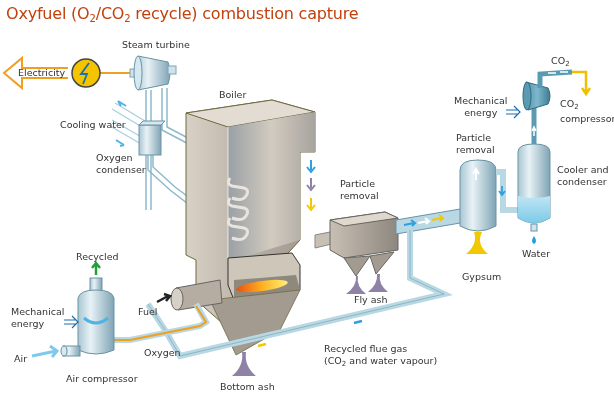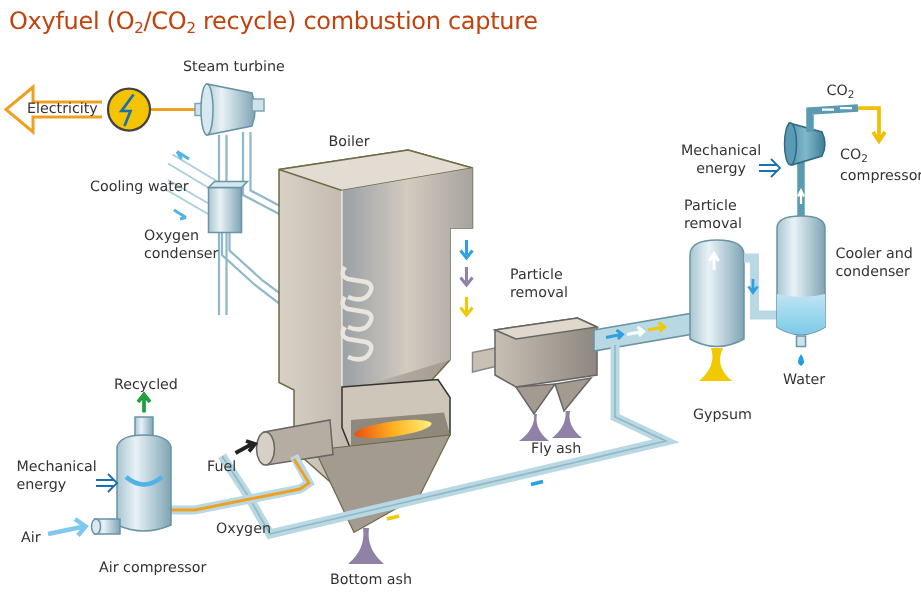--- a/index.html
+++ b/index.html
@@ -211,20 +211,22 @@
 <div class="lbl" style="left:14px; top:353px;">Air</div>
 <div class="lbl" style="left:144px; top:347px;">Oxygen</div>
 <div class="lbl" style="left:66px; top:373px;">Air compressor</div>
 <div class="lbl" style="left:220px; top:381px;">Bottom ash</div>
 <div class="lbl" style="left:340px; top:178px;">
     <div>Particle</div>
     <div>removal</div>
   </div>
 <div class="lbl" style="left:354px; top:294px;">Fly ash</div>
 <div class="lbl" style="left:324px; top:343px;">
+    <div>Recycled flue gas</div>
+    <div><span>(CO</span><sub>2</sub><span> and water vapour)</span></div>
   </div>
 <div class="lbl" style="left:456px; top:132px;">
     <div>Particle</div>
     <div>removal</div>
   </div>
 <div class="lbl" style="left:462px; top:271px;">Gypsum</div>
 <div class="lbl" style="left:522px; top:248px;">Water</div>
 <div class="lbl" style="left:557px; top:164px;">
     <div>Cooler and</div>
     <div>condenser</div>

